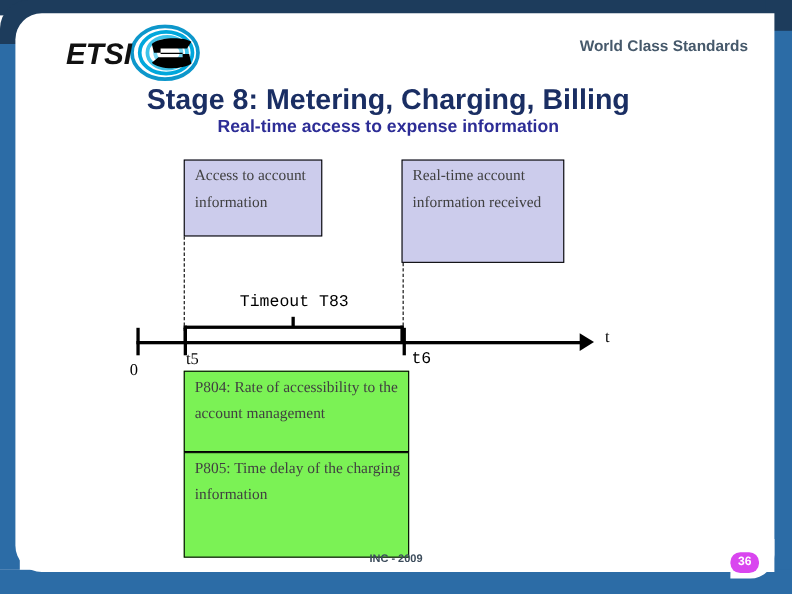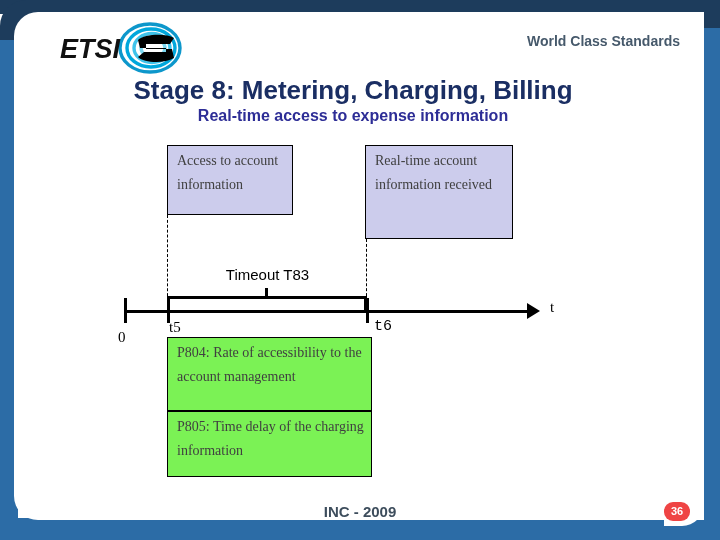--- a/index.html
+++ b/index.html
@@ -143,21 +143,21 @@
     line-height: 1.72;
     color: #404040;
     padding: 3px 0 2px 9px;
   }
   .lav { background: #ccccec; }
   .grn { background: #7bf255; }
 
   #box-access   { left: 167px; top: 145px; width: 126px; height: 70px; }
   #box-realtime { left: 365px; top: 145px; width: 148px; height: 94px; }
   #box-p804     { left: 167px; top: 337px; width: 205px; height: 74px; }
-  #box-p805     { left: 167px; top: 411px; width: 205px; height: 66px; }
+  #box-p805     { left: 167px; top: 411px; width: 205px; height: 96px; }
 
   
   .dashline {
     position: absolute;
     width: 0;
     border-left: 1px dashed #000000;
   }
   #dash-left  { left: 167px; top: 215px; height: 86px; }
   #dash-right { left: 366px; top: 239px; height: 62px; }
 
@@ -209,41 +209,41 @@
     position: absolute;
     left: 265px; top: 288px;
     width: 0; height: 10px;
     border-left: 3px solid #000000;
   }
   .timeout-label {
     position: absolute;
     left: 170px; top: 266px;
     width: 195px;
     text-align: center;
-    font-family: Liberation Sans, sans-serif;
+    font-family: Liberation Mono, monospace;
     font-size: 15px;
     color: #000000;
   }
 
   
   .footer-text {
     position: absolute;
     left: 280px; top: 503px;
     width: 160px;
     text-align: center;
     font-family: "Liberation Sans", sans-serif;
-    font-size: 15px;
+    font-size: 10px;
     font-weight: bold;
     color: #3d4d5c;
   }
   .page-badge {
     position: absolute;
     right: 30px; top: 502px;
     width: 26px; height: 19px;
-    background: #ef4444;
+    background: #d946ef;
     border-radius: 9px;
     color: #ffffff;
     font-family: "Liberation Sans", sans-serif;
     font-size: 11px;
     font-weight: bold;
     text-align: center;
     line-height: 19px;
   }
 </style>
 </head>

